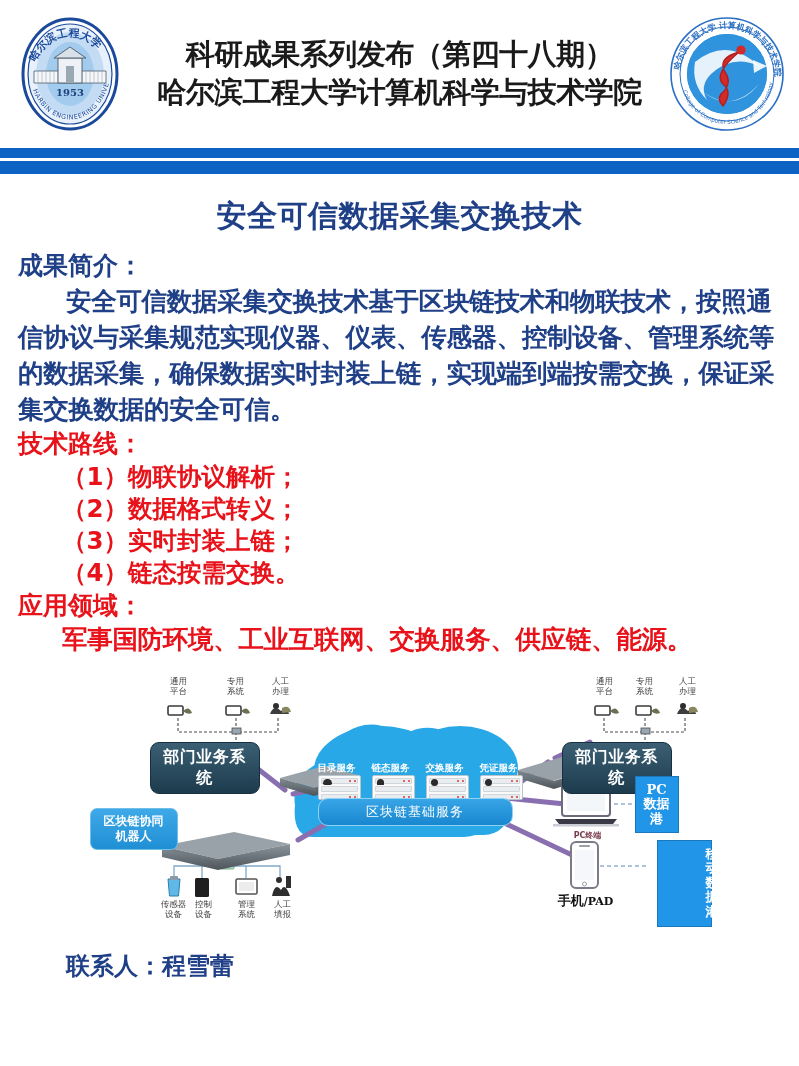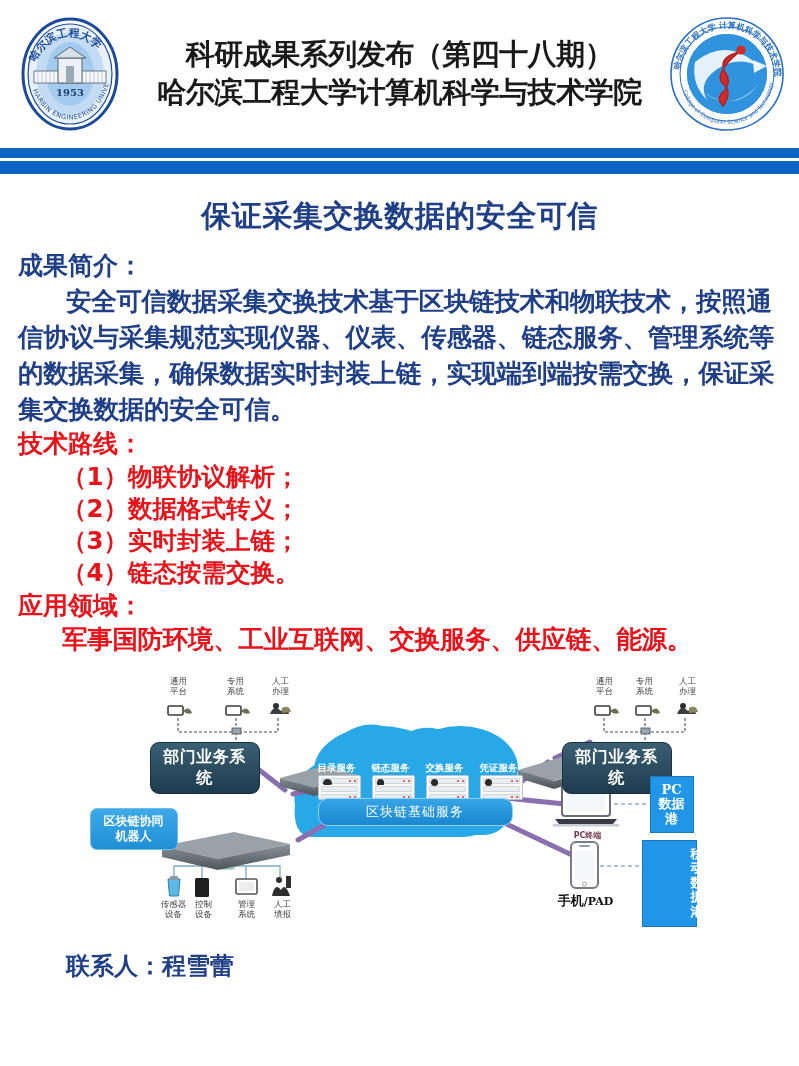--- a/index.html
+++ b/index.html
@@ -288,24 +288,24 @@
         <textPath href="#arcRB" startOffset="9%">College of Computer Science and Technology</textPath>
       </text>
     </svg>
   </div>
 </div>
 
 <div class="divider-bar"></div>
 
 <div class="content">
 
-  <div class="main-title">保证采集交换数据的安全可信</div>
+  <div class="main-title">安全可信数据采集交换技术</div>
 
   <div class="sec-head-blue">成果简介：</div>
-  <div class="body-blue">安全可信数据采集交换技术基于区块链技术和物联技术，按照通信协议与采集规范实现仪器、仪表、传感器、链态服务、管理系统等的数据采集，确保数据实时封装上链，实现端到端按需交换，保证采集交换数据的安全可信。</div>
+  <div class="body-blue">安全可信数据采集交换技术基于区块链技术和物联技术，按照通信协议与采集规范实现仪器、仪表、传感器、控制设备、管理系统等的数据采集，确保数据实时封装上链，实现端到端按需交换，保证采集交换数据的安全可信。</div>
 
   <div class="sec-head-red">技术路线：</div>
   <ul class="route-list">
     <li class="route-item">（1）物联协议解析；</li>
     <li class="route-item">（2）数据格式转义；</li>
     <li class="route-item">（3）实时封装上链；</li>
     <li class="route-item">（4）链态按需交换。</li>
   </ul>
 
   <div class="sec-head-red">应用领域：</div>
@@ -510,21 +510,21 @@
     <div class="chain-base d-abs" style="left:268px;top:128px;">区块链基础服务</div>
 
     <div class="tiny-label d-abs" style="left:105px;top:229px;width:38px;">传感器<br>设备</div>
     <div class="tiny-label d-abs" style="left:135px;top:229px;width:38px;">控制<br>设备</div>
     <div class="tiny-label d-abs" style="left:178px;top:229px;width:38px;">管理<br>系统</div>
     <div class="tiny-label d-abs" style="left:214px;top:229px;width:38px;">人工<br>填报</div>
 
     <div class="pc-cap d-abs" style="left:508px;top:160px;width:60px;">PC终端</div>
     <div class="phone-cap d-abs" style="left:500px;top:222px;width:72px;"><span>手机</span><span class="pad">/PAD</span></div>
 
-    <div class="port-box d-abs" style="left:600px;top:106px;">PC<br>数据<br>港</div>
-    <div class="port-box d-abs" style="left:592px;top:170px;padding-left:48px;">移动<br>数据<br>港</div>
+    <div class="port-box d-abs" style="left:585px;top:106px;">PC<br>数据<br>港</div>
+    <div class="port-box d-abs" style="left:607px;top:170px;padding-left:48px;">移动<br>数据<br>港</div>
   </div>
 
   <div class="footer">
     <div class="footer-left"><span>联系人：</span><span>程雪蕾</span></div>
   </div>
 
 </div>
 
 </body></html>

